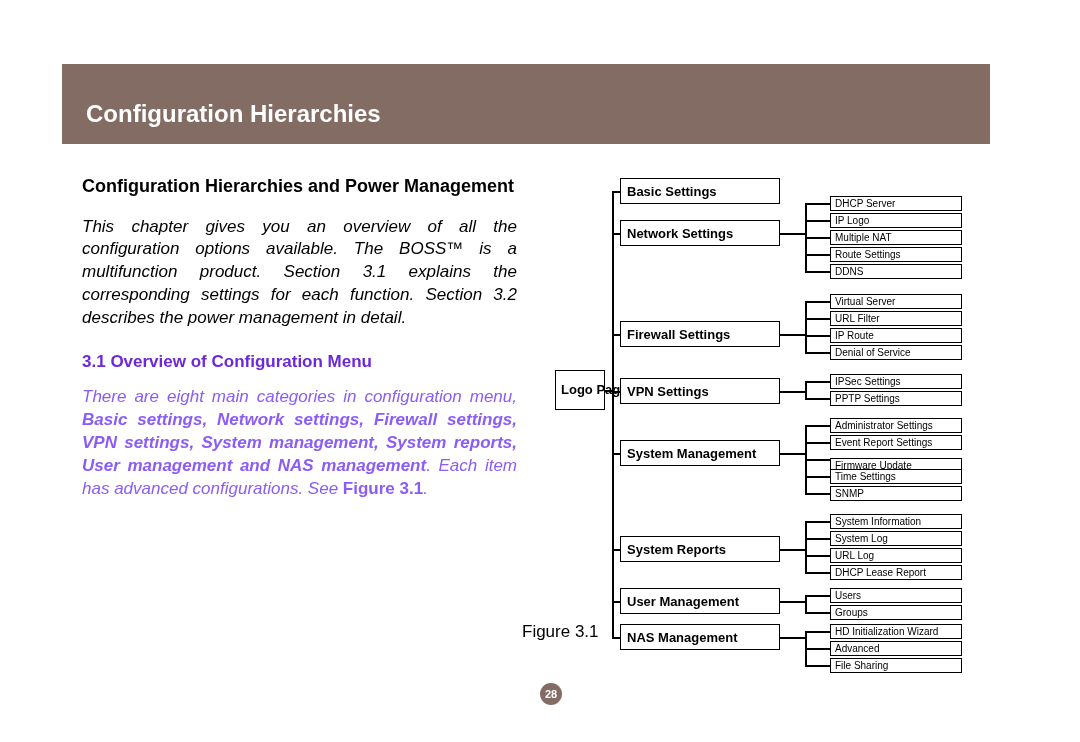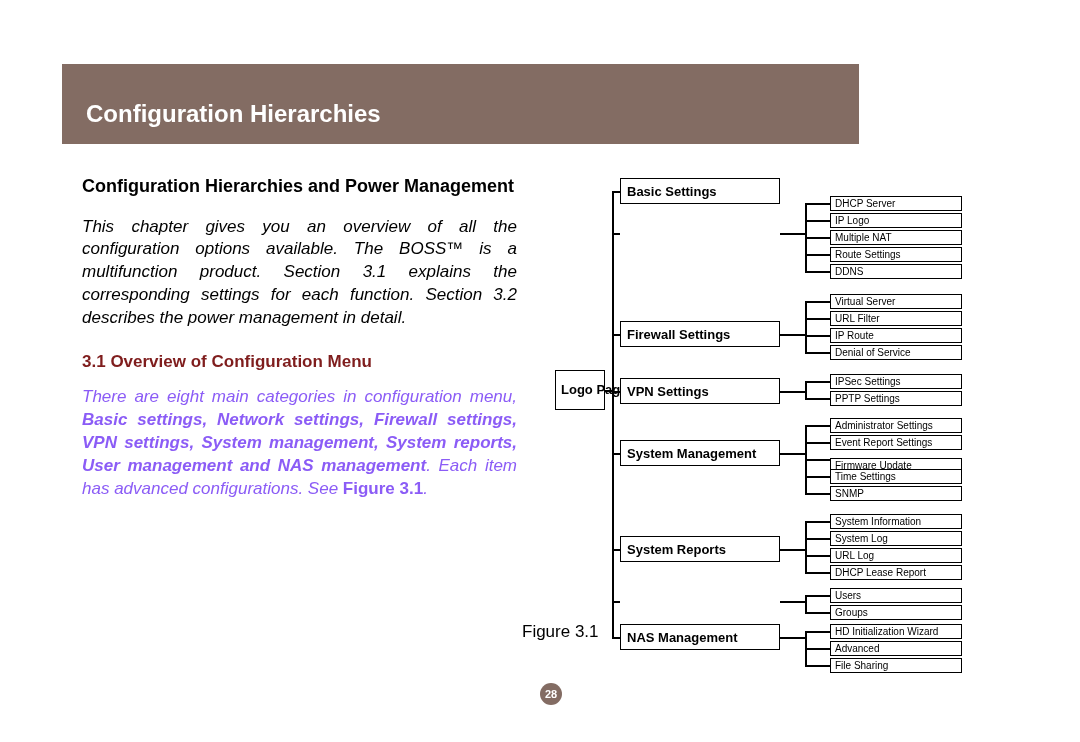--- a/index.html
+++ b/index.html
@@ -8,21 +8,21 @@
     height: 742px;
     background: #fff;
     font-family: Arial, Helvetica, sans-serif;
     position: relative;
     overflow: hidden;
   }
   .header-band {
     position: absolute;
     top: 64px;
     left: 62px;
-    width: 797px;
+    width: 928px;
     height: 80px;
     background: #836c63;
   }
   .header-band .title {
     color: #fff;
     font-size: 24px;
     font-weight: bold;
     padding: 36px 0 0 24px;
   }
   .left-col {
@@ -42,21 +42,21 @@
     font-size: 17px;
     font-style: italic;
     line-height: 1.35;
     text-align: justify;
     color: #000;
     margin-bottom: 22px;
   }
   .sechead {
     font-size: 17px;
     font-weight: bold;
-    color: #7f1d1d;
+    color: #6d28d9;
     margin-bottom: 14px;
   }
   .body {
     font-size: 17px;
     font-style: italic;
     line-height: 1.35;
     text-align: justify;
     color: #8b5cf6;
   }
   .body .bold { font-weight: bold; }
@@ -165,31 +165,37 @@
 
 <div class="diagram">
 
   <div class="box logo">
     <span>Logo Page</span>
   </div>
 
   <div class="box main" style="top:0px">
       <span>Basic Settings</span>
     </div>
+  <div class="box main" style="top:42px">
+      <span>Network Settings</span>
+    </div>
   <div class="box main" style="top:143px">
       <span>Firewall Settings</span>
     </div>
   <div class="box main" style="top:200px">
       <span>VPN Settings</span>
     </div>
   <div class="box main" style="top:262px">
       <span>System Management</span>
     </div>
   <div class="box main" style="top:358px">
       <span>System Reports</span>
+    </div>
+  <div class="box main" style="top:410px">
+      <span>User Management</span>
     </div>
   <div class="box main" style="top:446px">
       <span>NAS Management</span>
     </div>
 
   <div class="sub" style="top:18px">
       <span>DHCP Server</span>
     </div>
   <div class="sub" style="top:35px">
       <span>IP Logo</span>

